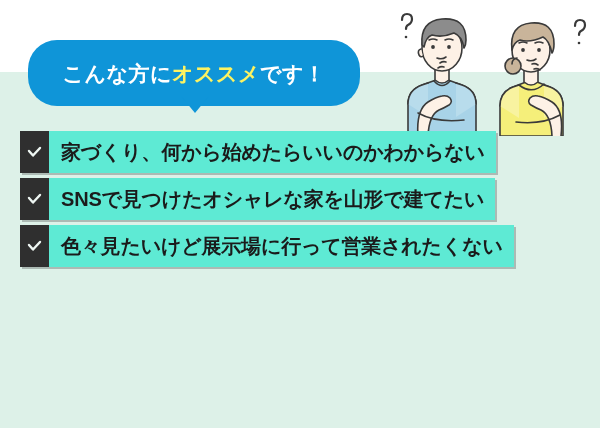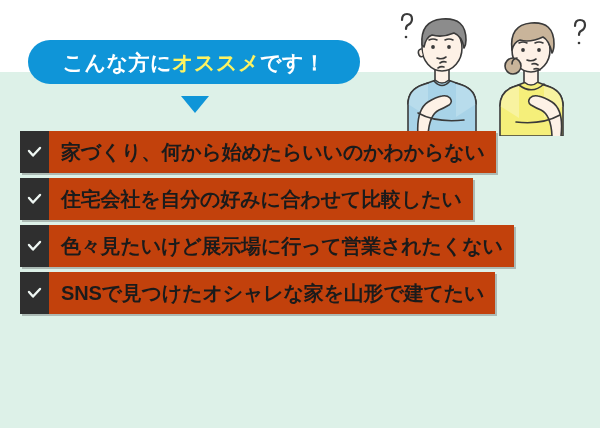--- a/index.html
+++ b/index.html
@@ -44,21 +44,21 @@
     height: 136px;
   }
   .illustration svg { display: block; }
 
   
   .banner {
     position: absolute;
     left: 28px;
     top: 40px;
     width: 332px;
-    height: 44px;
+    height: 66px;
     background: #0f95d8;
     border-radius: 29px;
     box-sizing: border-box;
     display: flex;
     align-items: center;
     justify-content: center;
   }
   .banner-tail {
     position: absolute;
     left: 181px;
@@ -97,21 +97,21 @@
   .check-box {
     width: 29px;
     min-width: 29px;
     background: #2f2f2f;
     display: flex;
     align-items: center;
     justify-content: center;
   }
   .check-box svg { display: block; }
   .check-label {
-    background: #c2410c;
+    background: #5eead4;
     display: flex;
     align-items: center;
     padding: 0 11px 0 12px;
     font-size: 20px;
     font-weight: bold;
     color: #1b1b1b;
     letter-spacing: -0.2px;
     white-space: nowrap;
     line-height: 1;
   }
@@ -215,43 +215,35 @@
 
     <div class="check-row">
       <div class="check-box">
         <svg width="15" height="12" viewBox="0 0 15 12">
             <path d="M2 5 L6 9.5 L13 2" stroke="#eef6f2" stroke-width="2.4" fill="none" stroke-linecap="round" stroke-linejoin="round"></path>
           </svg>
       </div>
       <div class="check-label">家づくり、何から始めたらいいのかわからない</div>
     </div>
 
+
     <div class="check-row">
       <div class="check-box">
         <svg width="15" height="12" viewBox="0 0 15 12">
             <path d="M2 5 L6 9.5 L13 2" stroke="#eef6f2" stroke-width="2.4" fill="none" stroke-linecap="round" stroke-linejoin="round"></path>
           </svg>
       </div>
-      <div class="check-label">住宅会社を自分の好みに合わせて比較したい</div>
+      <div class="check-label">SNSで見つけたオシャレな家を山形で建てたい</div>
     </div>
 
     <div class="check-row">
       <div class="check-box">
         <svg width="15" height="12" viewBox="0 0 15 12">
             <path d="M2 5 L6 9.5 L13 2" stroke="#eef6f2" stroke-width="2.4" fill="none" stroke-linecap="round" stroke-linejoin="round"></path>
           </svg>
       </div>
       <div class="check-label">色々見たいけど展示場に行って営業されたくない</div>
     </div>
 
-    <div class="check-row">
-      <div class="check-box">
-        <svg width="15" height="12" viewBox="0 0 15 12">
-            <path d="M2 5 L6 9.5 L13 2" stroke="#eef6f2" stroke-width="2.4" fill="none" stroke-linecap="round" stroke-linejoin="round"></path>
-          </svg>
-      </div>
-      <div class="check-label">SNSで見つけたオシャレな家を山形で建てたい</div>
-    </div>
-
 
 
   </div>
 </div>
 
 </body></html>

